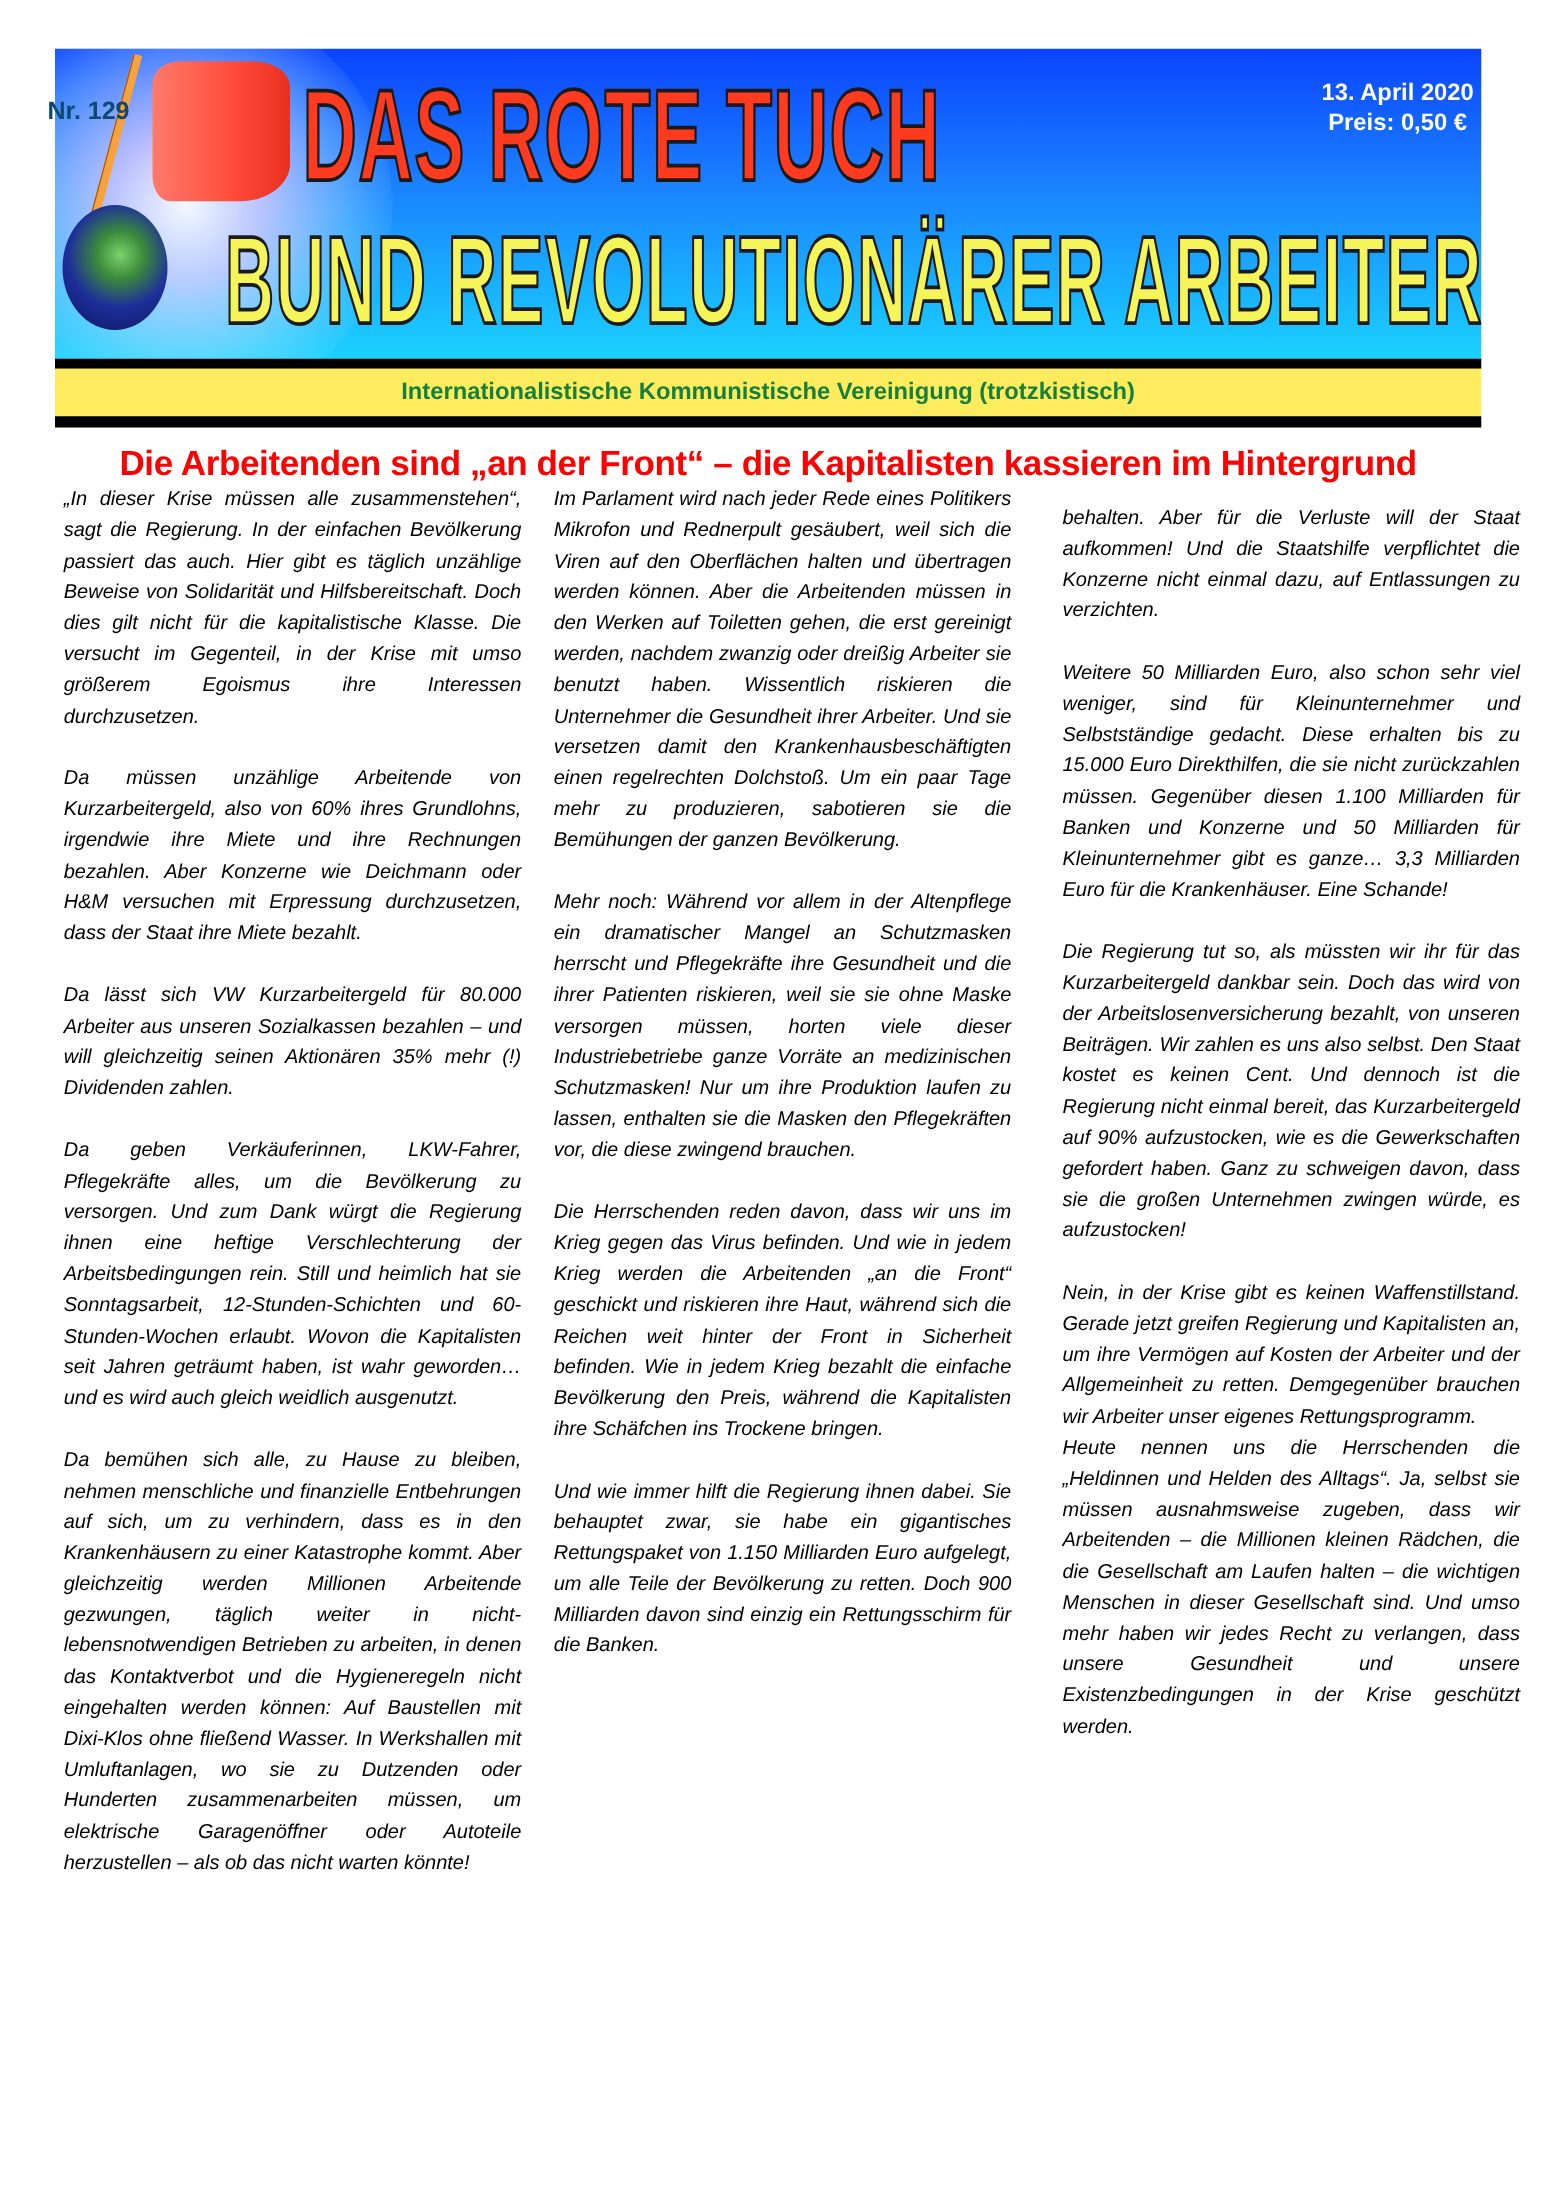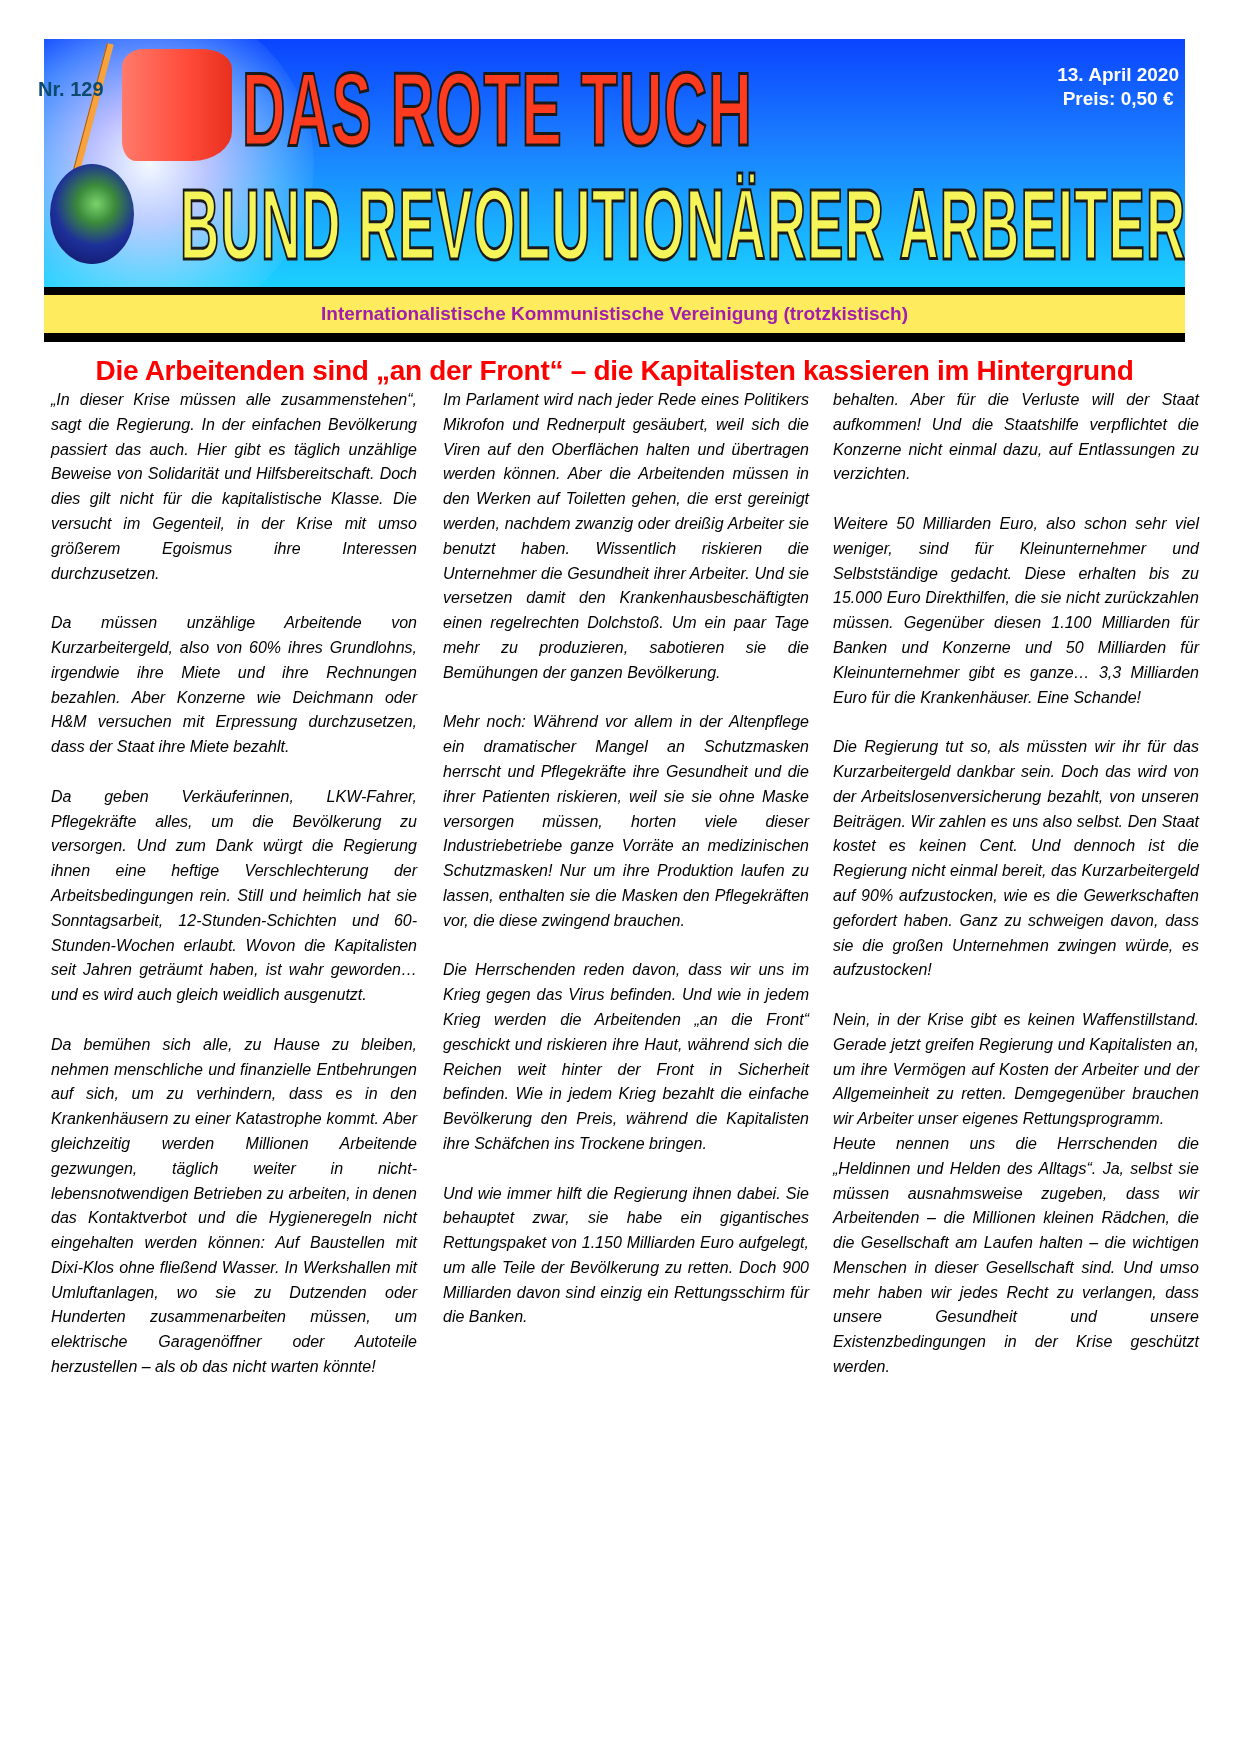--- a/index.html
+++ b/index.html
@@ -12,31 +12,31 @@
   .flag { position: absolute; left: 78px; top: 10px; width: 110px; height: 112px; background: linear-gradient(90deg, #ff7a6a 0%, #ff4a3a 60%, #e8301e 100%); border-radius: 22px 30px 40px 14px / 18px 20px 30px 20px; }
   .globe { position: absolute; left: 6px; top: 125px; width: 84px; height: 100px; border-radius: 50%; background: radial-gradient(circle at 55% 40%, #7ad36a 0%, #3b8a3b 25%, #1d2f9a 55%, #0c135a 100%); }
 
   .title-line1 { position: absolute; left: 198px; top: 18px; font-family: "Liberation Sans", sans-serif; font-weight: bold; font-size: 104px; line-height: 104px; color: #ff3b1f; letter-spacing: 2px; transform: scaleX(0.58); transform-origin: left top; white-space: nowrap; -webkit-text-stroke: 3px #1a1a1a; }
   .title-line2 { position: absolute; left: 136px; top: 135px; font-family: "Liberation Sans", sans-serif; font-weight: bold; font-size: 100px; line-height: 100px; color: #f5f55a; letter-spacing: 2px; transform: scaleX(0.545); transform-origin: left top; white-space: nowrap; -webkit-text-stroke: 3px #1a1a1a; }
 
   .date-block { position: absolute; right: 6px; top: 24px; text-align: center; color: #ffffff; font-weight: bold; font-size: 19px; line-height: 24px; }
 
   .black-bar-top { position: absolute; left: 44px; top: 287px; width: 1141px; height: 8px; background: #000; }
   .yellow-strip { position: absolute; left: 44px; top: 295px; width: 1141px; height: 38px; background: #ffeb5e; display: flex; align-items: center; justify-content: center; }
-  .yellow-strip span { font-weight: bold; font-size: 19px; color: #a21caf; }
+  .yellow-strip span { font-weight: bold; font-size: 19px; color: #15803d; }
   .black-bar-bottom { position: absolute; left: 44px; top: 333px; width: 1141px; height: 9px; background: #000; }
 
   .headline { position: absolute; left: 44px; top: 354px; width: 1141px; text-align: center; color: #ff0000; font-weight: bold; font-size: 28px; line-height: 34px; letter-spacing: -0.3px; white-space: nowrap; }
 
   .col { position: absolute; top: 388px; width: 366px; font-size: 16px; line-height: 24.8px; text-align: justify; hyphens: manual; font-style: italic; }
   .col p { margin: 0 0 24.8px 0; }
   .col p.tight { margin-bottom: 0; }
   .col1 { left: 51px; }
   .col2 { left: 443px; }
-  .col3 { left: 833px; }
+  .col3 { left: 850px; margin-top: 15px; }
 </style>
 </head>
 <body>
 
 <header class="masthead">
   <div class="glow"></div>
   <div class="flag-pole"></div>
   <div class="flag"></div>
   <div class="globe"></div>
   <div class="title-line1">DAS ROTE TUCH</div>
@@ -52,20 +52,21 @@
 <div class="yellow-strip">
   <span>Internationalistische Kommunistische Vereinigung (trotzkistisch)</span>
 </div>
 <div class="black-bar-bottom"></div>
 
 <h1 class="headline" style="margin:0;">Die Arbeitenden sind „an der Front“ – die Kapitalisten kassieren im Hintergrund</h1>
 
 <div class="col col1">
   <p>„In dieser Krise müssen alle zusammen­stehen“, sagt die Regierung. In der ein­fachen Bevölkerung passiert das auch. Hier gibt es täglich unzählige Beweise von Solidarität und Hilfsbereitschaft. Doch dies gilt nicht für die kapitalisti­sche Klasse. Die versucht im Gegenteil, in der Krise mit umso größerem Egois­mus ihre Interessen durchzusetzen.</p>
   <p>Da müssen unzählige Arbeitende von Kurzarbeitergeld, also von 60% ihres Grundlohns, irgendwie ihre Miete und ihre Rechnungen bezahlen. Aber Kon­zerne wie Deichmann oder H&amp;M versu­chen mit Erpressung durchzusetzen, dass der Staat ihre Miete bezahlt.</p>
+  <p>Da lässt sich VW Kurzarbeitergeld für 80.000 Arbeiter aus unseren Sozialkas­sen bezahlen – und will gleichzeitig sei­nen Aktionären 35% mehr (!) Dividen­den zahlen.</p>
   <p>Da geben Verkäuferinnen, LKW-Fahrer, Pflegekräfte alles, um die Bevölkerung zu versorgen. Und zum Dank würgt die Regierung ihnen eine heftige Ver­schlechterung der Arbeitsbedingungen rein. Still und heimlich hat sie Sonntags­arbeit, 12-Stunden-Schichten und 60-Stunden-Wochen erlaubt. Wovon die Kapitalisten seit Jahren geträumt haben, ist wahr geworden… und es wird auch gleich weidlich ausgenutzt.</p>
   <p>Da bemühen sich alle, zu Hause zu blei­ben, nehmen menschliche und finanziel­le Entbehrungen auf sich, um zu verhin­dern, dass es in den Krankenhäusern zu einer Katastrophe kommt. Aber gleichzeitig werden Millionen Arbeitende gezwungen, täglich weiter in nicht­lebensnotwendigen Betrieben zu arbei­ten, in denen das Kontaktverbot und die Hygieneregeln nicht eingehalten werden können: Auf Baustellen mit Dixi-Klos ohne fließend Wasser. In Werkshallen mit Umluftanlagen, wo sie zu Dutzenden oder Hunderten zusammenarbeiten müssen, um elektrische Garagenöffner oder Autoteile herzustellen – als ob das nicht warten könnte!</p>
 </div>
 
 <div class="col col2">
   <p>Im Parlament wird nach jeder Rede ei­nes Politikers Mikrofon und Rednerpult gesäubert, weil sich die Viren auf den Oberflächen halten und übertragen wer­den können. Aber die Arbeitenden müs­sen in den Werken auf Toiletten gehen, die erst gereinigt werden, nachdem zwanzig oder dreißig Arbeiter sie be­nutzt haben. Wissentlich riskieren die Unternehmer die Gesundheit ihrer Ar­beiter. Und sie versetzen damit den Krankenhausbeschäftigten einen regel­rechten Dolchstoß. Um ein paar Tage mehr zu produzieren, sabotieren sie die Bemühungen der ganzen Bevölkerung.</p>
   <p>Mehr noch: Während vor allem in der Altenpflege ein dramatischer Mangel an Schutzmasken herrscht und Pflegekräf­te ihre Gesundheit und die ihrer Patien­ten riskieren, weil sie sie ohne Maske versorgen müssen, horten viele dieser Industriebetriebe ganze Vorräte an me­dizinischen Schutzmasken! Nur um ihre Produktion laufen zu lassen, enthalten sie die Masken den Pflegekräften vor, die diese zwingend brauchen.</p>
   <p>Die Herrschenden reden davon, dass wir uns im Krieg gegen das Virus befin­den. Und wie in jedem Krieg werden die Arbeitenden „an die Front“ geschickt und riskieren ihre Haut, während sich die Reichen weit hinter der Front in Si­cherheit befinden. Wie in jedem Krieg bezahlt die einfache Bevölkerung den Preis, während die Kapitalisten ihre Schäfchen ins Trockene bringen.</p>
   <p>Und wie immer hilft die Regierung ihnen dabei. Sie behauptet zwar, sie habe ein gigantisches Rettungspaket von 1.150 Milliarden Euro aufgelegt, um alle Teile der Bevölkerung zu retten. Doch 900 Milliarden davon sind einzig ein Ret­tungsschirm für die Banken.</p>
 </div>

